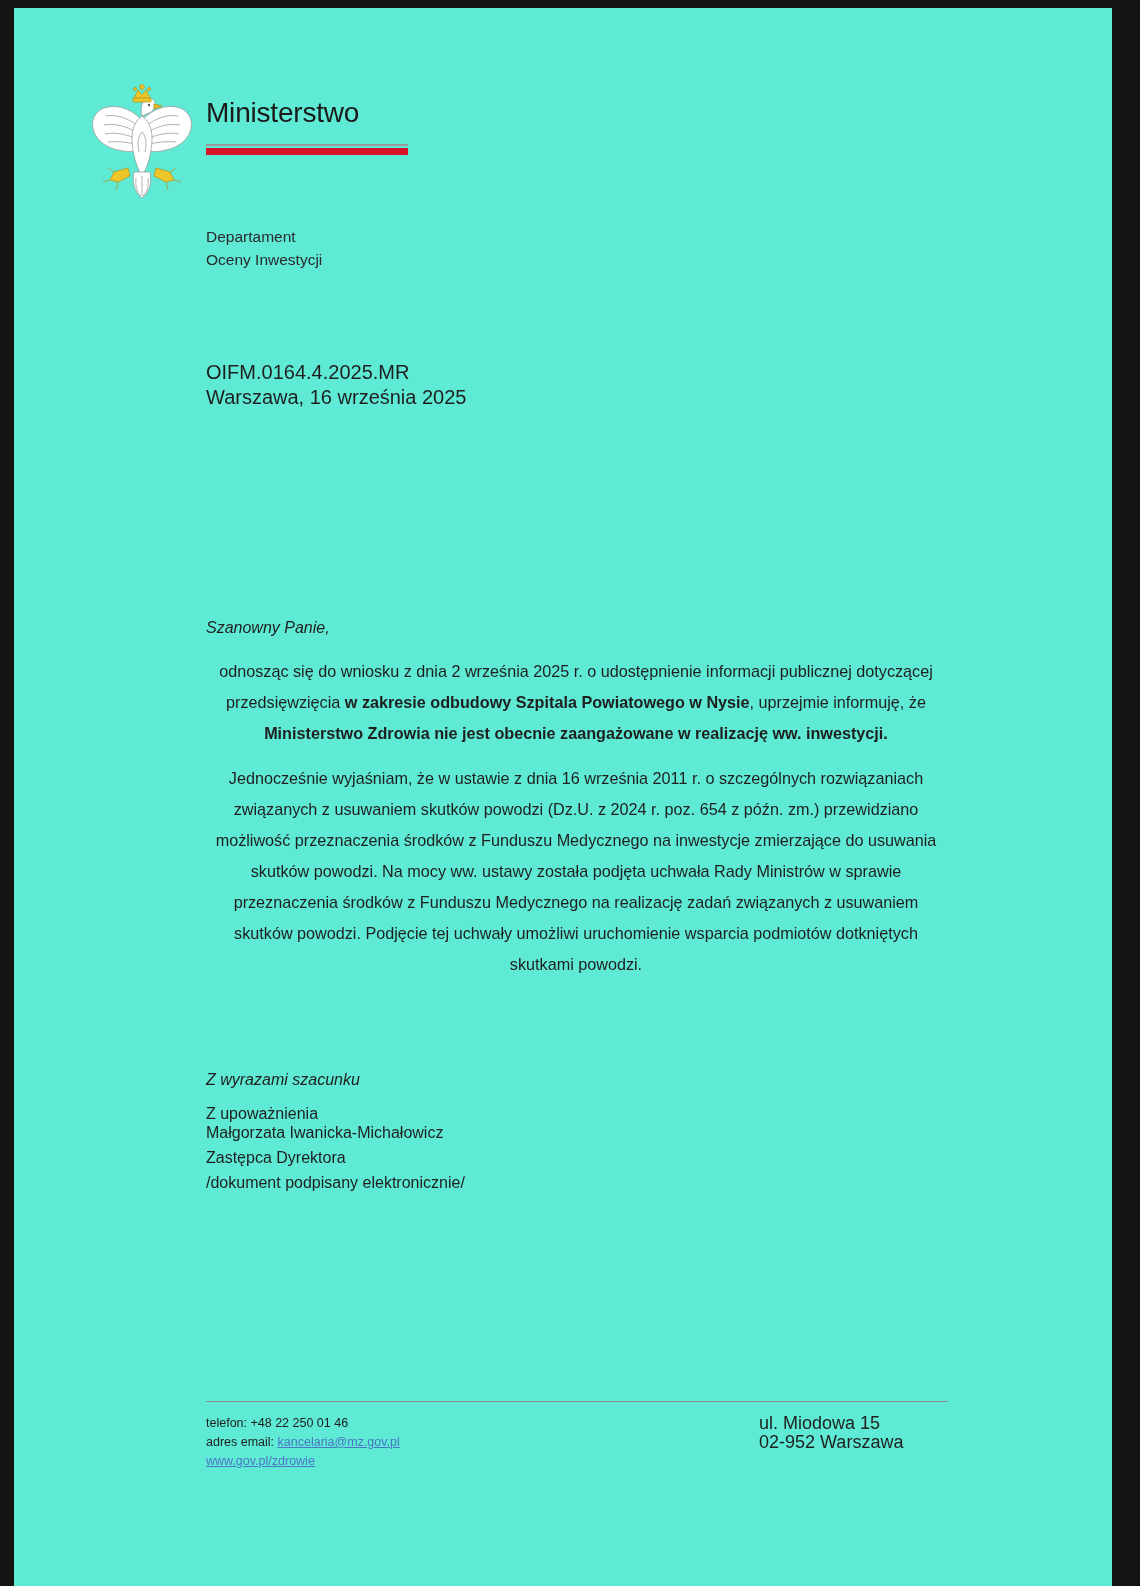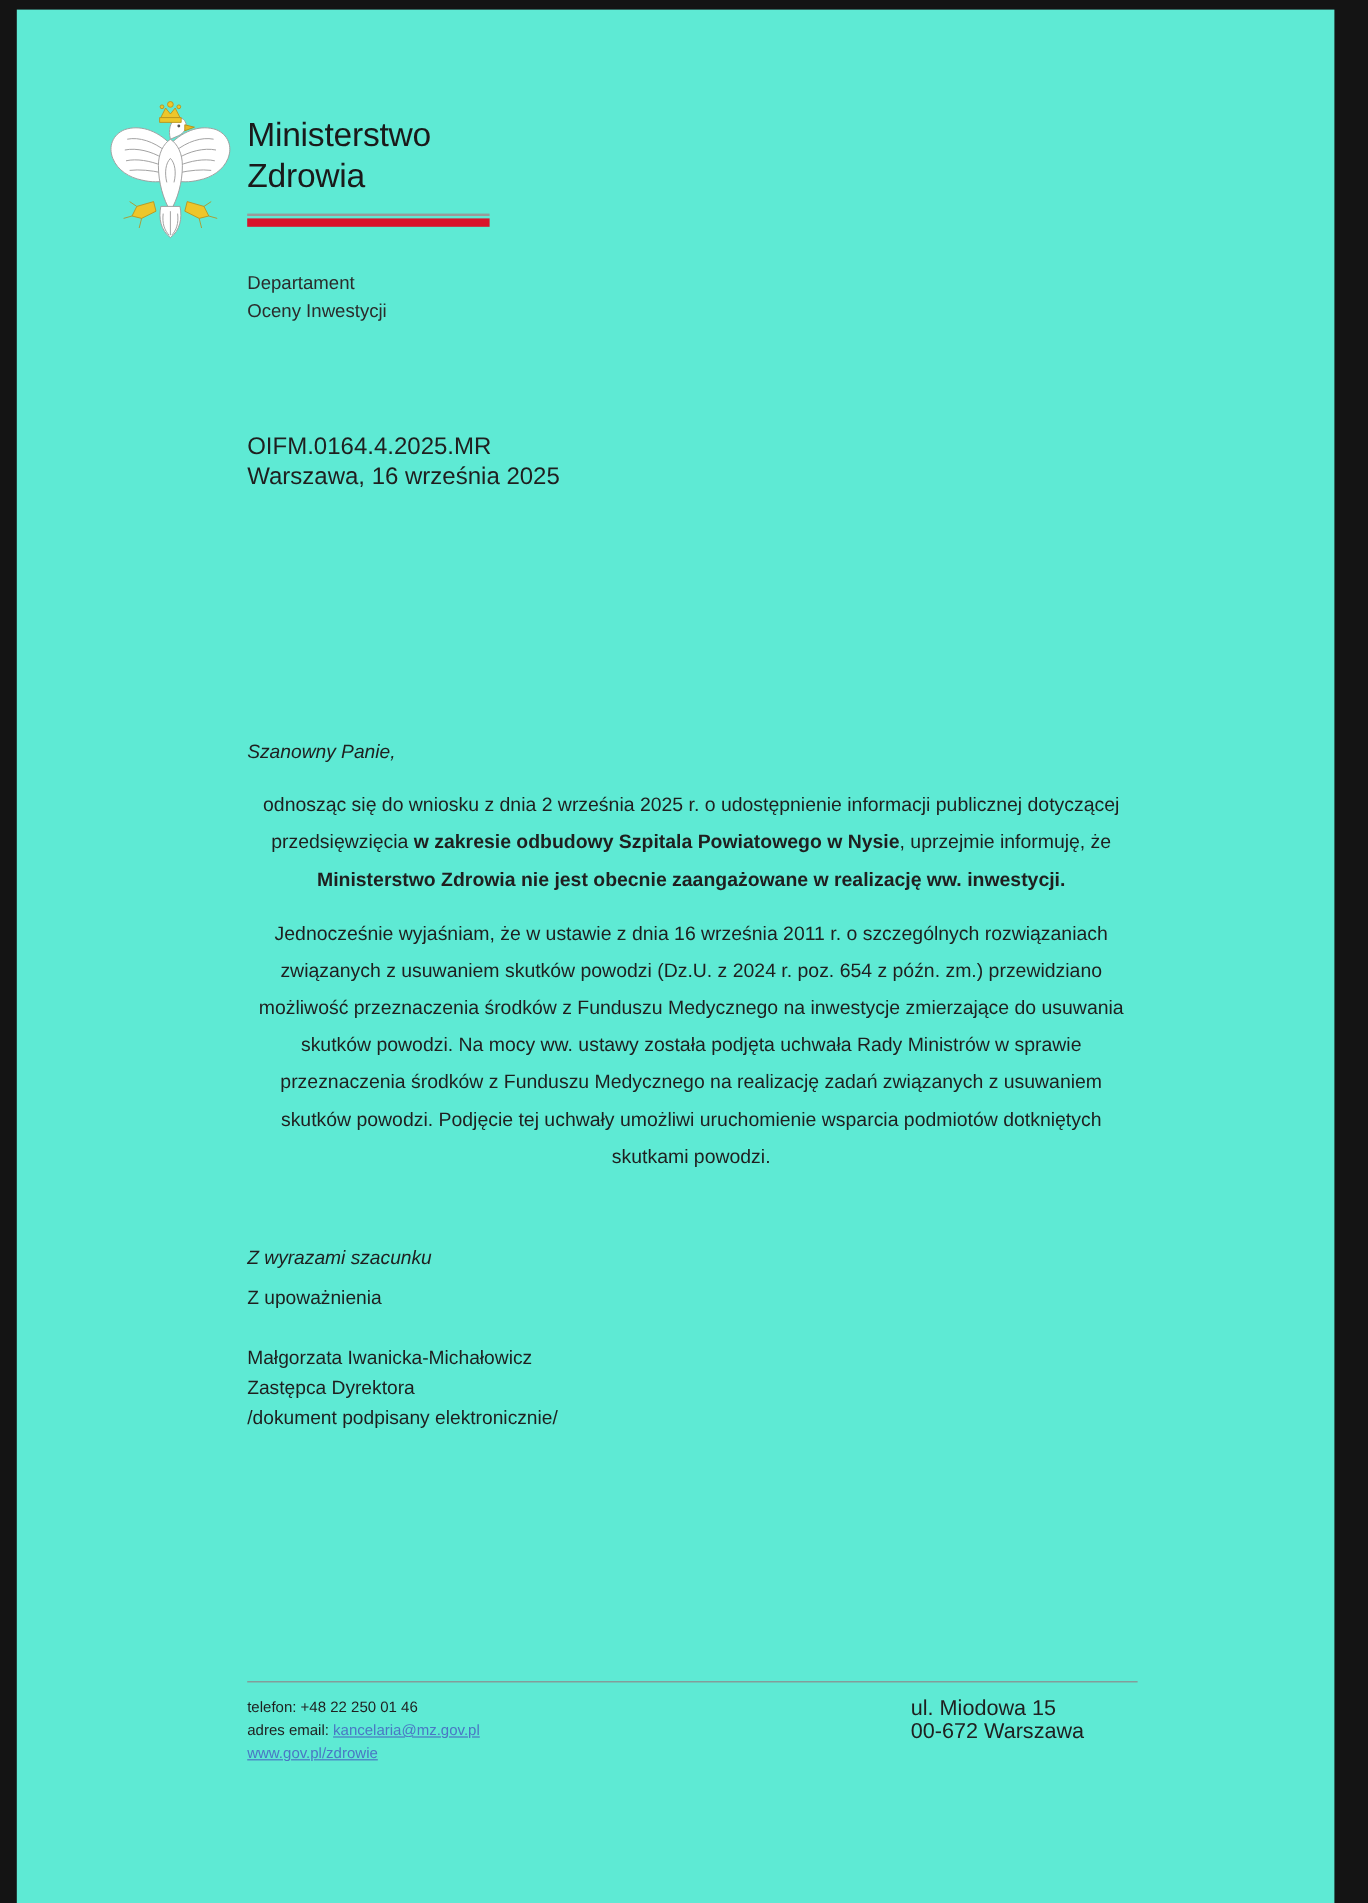--- a/index.html
+++ b/index.html
@@ -101,21 +101,21 @@
   .body-copy p { margin: 0 0 14px 0; }
   .body-copy b { font-weight: bold; }
   .closing {
     position: absolute;
     left: 192px;
     top: 1024px;
     font-size: 16px;
     line-height: 34px;
     color: #1f1f1f;
   }
-  .closing .italic { font-style: italic; }
+  .closing .italic { font-style: italic; margin-top: 31px; }
   .signature {
     position: absolute;
     left: 192px;
     top: 1112px;
     font-size: 16px;
     line-height: 25px;
     color: #1f1f1f;
   }
   
   .footer-rule {
@@ -194,21 +194,20 @@
       <g fill="#edc62a" stroke="#b8901a" stroke-width="0.7">
         <path d="M40 88 L26 92 L22 100 L30 102 L42 96 Z"></path>
         <path d="M26 92 L20 88 M22 100 L15 102 M30 102 L28 110"></path>
         <path d="M68 88 L82 92 L86 100 L78 102 L66 96 Z"></path>
         <path d="M82 92 L88 88 M86 100 L93 102 M78 102 L80 110"></path>
       </g>
     </svg>
 
     <div class="brand-block">
       <div class="brand-line">Ministerstwo</div>
-      <div class="brand-line">Zdrowia</div>
       <div class="rule-gray"></div>
       <div class="rule-red"></div>
     </div>
   </div>
 
   <div class="dept">
     <div>Departament</div>
     <div>Oceny Inwestycji</div>
   </div>
 
@@ -238,16 +237,16 @@
   <div class="footer-rule"></div>
 
   <div class="footer-left">
     <div>telefon: +48 22 250 01 46</div>
     <div><span>adres email: </span><a class="link" href="#">kancelaria@mz.gov.pl</a></div>
     <a class="link" href="#">www.gov.pl/zdrowie</a>
   </div>
 
   <div class="footer-right">
     <div>ul. Miodowa 15</div>
-    <div>00-672 Warszawa</div>
+    <div>02-952 Warszawa</div>
   </div>
 
 </div>
 
 </body></html>

